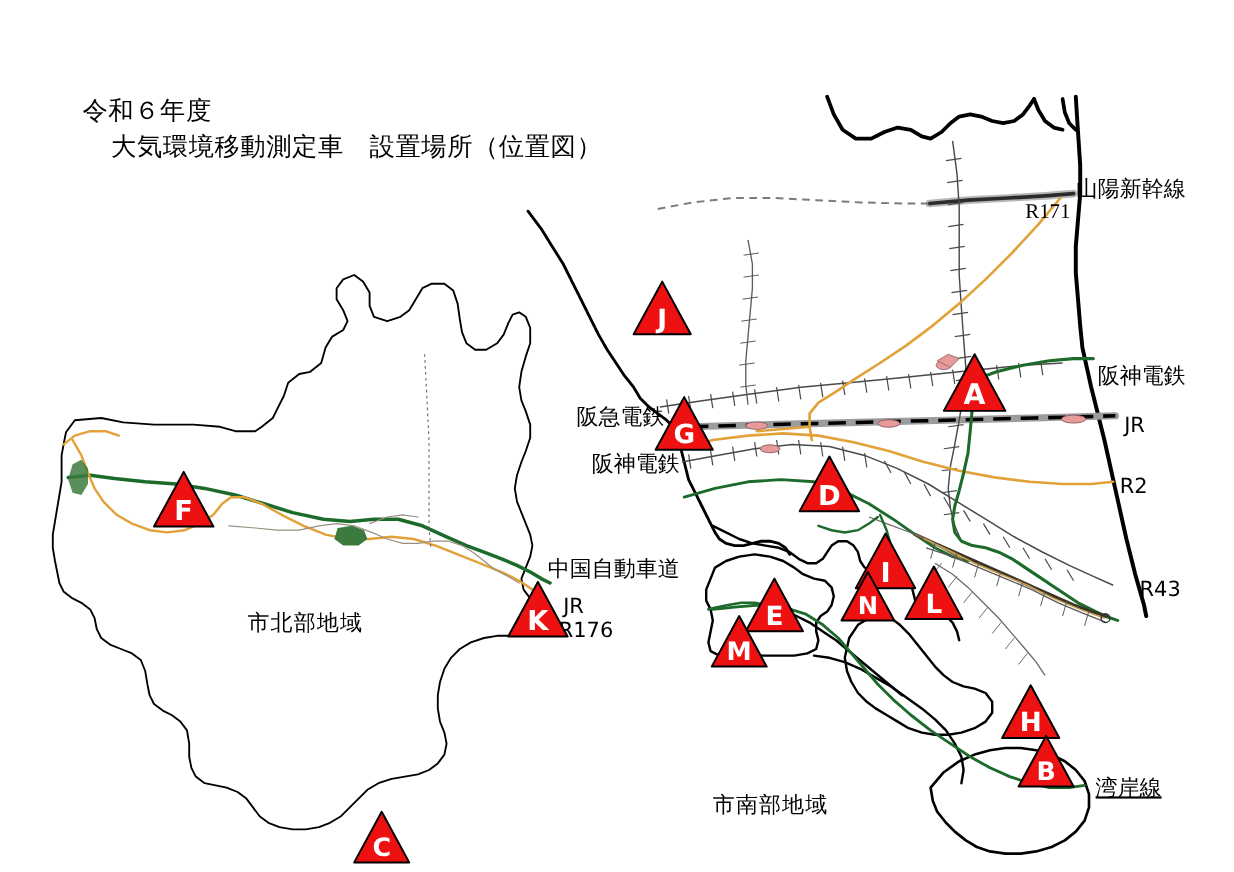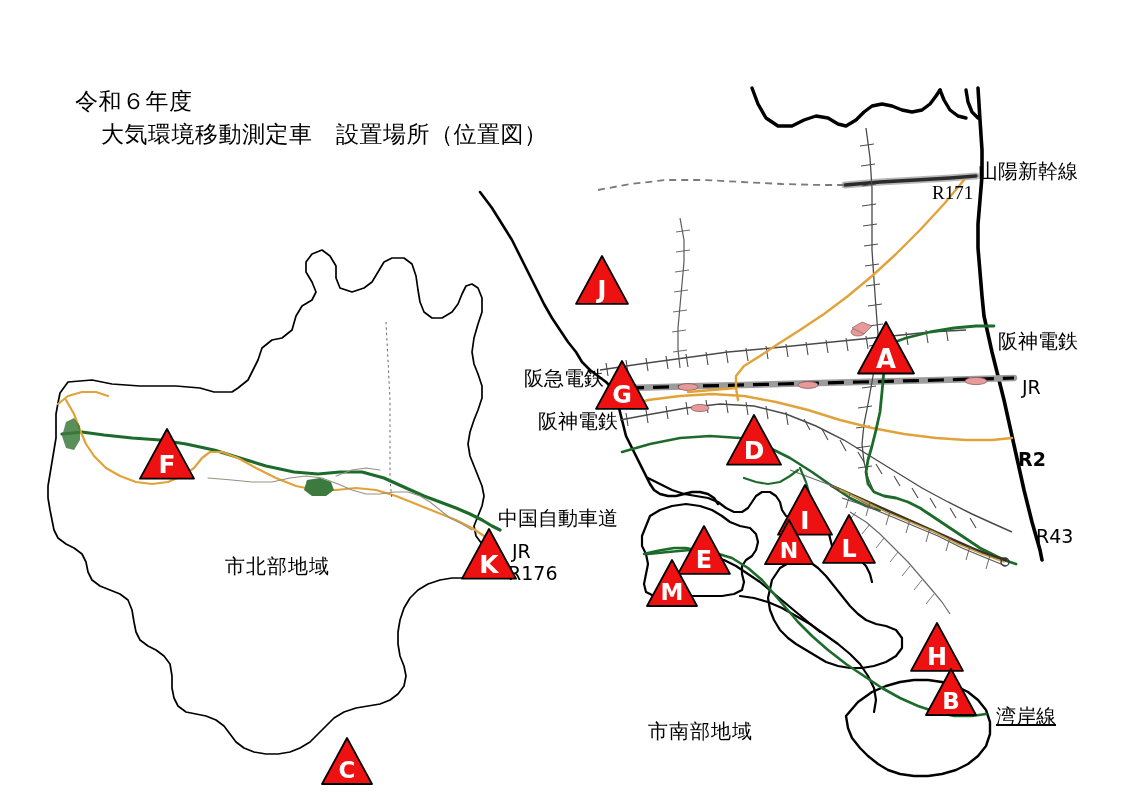--- a/index.html
+++ b/index.html
@@ -313,21 +313,21 @@
     <div class="title-line l1">令和６年度</div>
     <div class="title-line l2">大気環境移動測定車　設置場所（位置図）</div>
   </div>
 
 <div class="maplabel big" style="left: 225px; top: 555px;">市北部地域</div>
     <div class="maplabel big" style="left: 648px; top: 720px;">市南部地域</div>
     <div class="maplabel" style="left: 978px; top: 160px;">山陽新幹線</div>
     <div class="maplabel lat" style="left: 932px; top: 182px; font-family: Liberation Serif, serif;">R171</div>
     <div class="maplabel" style="left: 998px; top: 330px;">阪神電鉄</div>
     <div class="maplabel lat" style="left: 1022px; top: 377px;">JR</div>
-    <div class="maplabel lat" style="left: 1018px; top: 449px; font-weight: bold;">R2</div>
+    <div class="maplabel lat" style="left: 1018px; top: 432px;">R2</div>
     <div class="maplabel lat" style="left: 1036px; top: 526px;">R43</div>
     <div class="maplabel" style="left: 996px; top: 705px; text-decoration: underline;">湾岸線</div>
     <div class="maplabel" style="left: 508px; top: 367px; margin-left: 16px;">阪急電鉄</div>
     <div class="maplabel" style="left: 538px; top: 410px;">阪神電鉄</div>
     <div class="maplabel" style="left: 498px; top: 507px; font-family: Liberation Serif, serif;">中国自動車道</div>
     <div class="maplabel lat" style="left: 512px; top: 541px;">JR</div>
     <div class="maplabel lat" style="left: 508px; top: 563px;">R176</div>
     <div class="marker" style="left: 574px; top: 254.08px;">
       <svg width="56" height="51.84" viewBox="0 0 56 51.84">
         <polygon points="28,2 54,49.84 2,49.84" fill="#ee1111" stroke="#000000" stroke-width="1.8" stroke-linejoin="round"></polygon>

